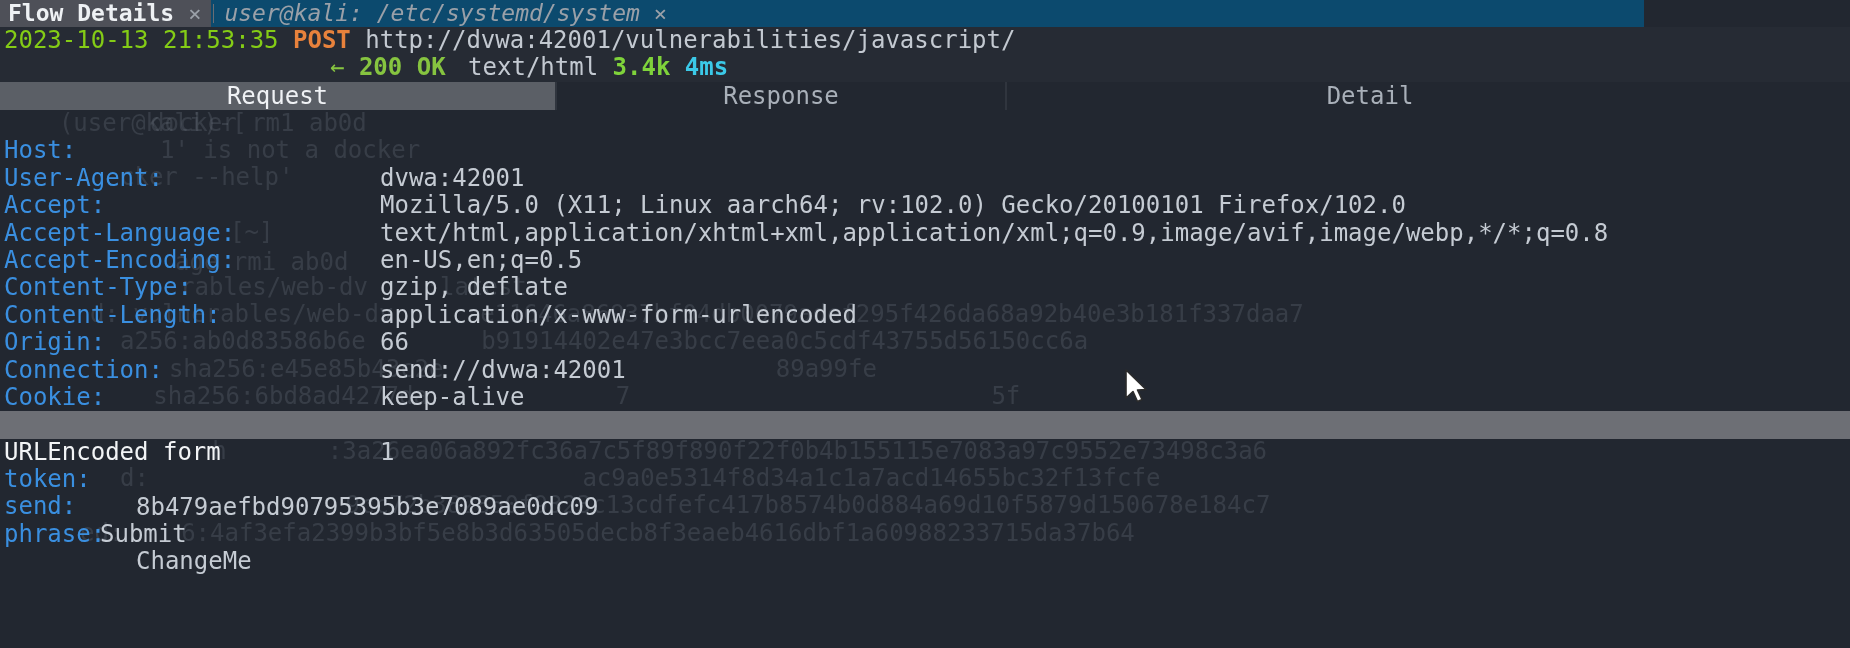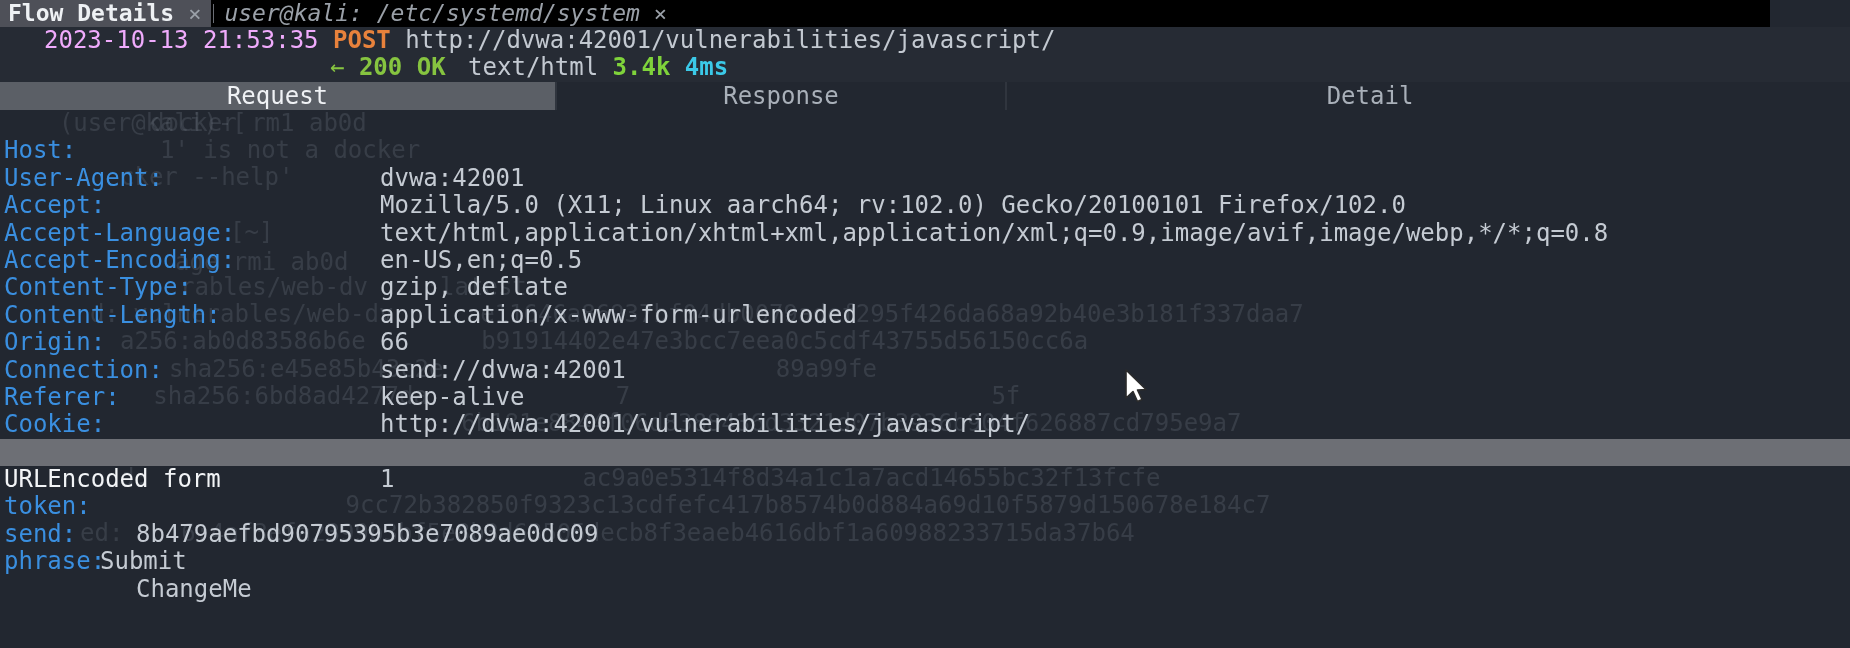--- a/index.html
+++ b/index.html
@@ -39,23 +39,23 @@
     font-family: "DejaVu Sans Mono", "Liberation Mono", monospace;
     font-size: 24px;
     color: #6f7782;
     opacity: 0.28;
   }
 
   
   .titlebar {
     position: absolute;
     top: 0; left: 0;
-    width: 1770px;
+    width: 1644px;
     height: 27px;
-    background: #000000;
+    background: #0c4a6e;
     z-index: 2;
     display: flex;
     align-items: center;
   }
   .win-tab {
     height: 27px;
     display: flex;
     align-items: center;
     padding: 0 10px 0 8px;
     white-space: pre;
@@ -93,21 +93,21 @@
     z-index: 1;
     background: #262b34;
   }
   .flow-line {
     white-space: pre;
     height: 27.4px;
     line-height: 27.4px;
     padding-left: 4px;
     color: #b6bcc4;
   }
-  .c-ts     { color: #f0abfc; margin-left: 40px; }
+  .c-ts     { color: #84cc16; }
   .c-method { color: #e8823c; font-weight: bold; }
   .c-url    { color: #c3c9d1; }
   .c-arrow  { color: #86c440; }
   .c-code   { color: #86c440; font-weight: bold; }
   .c-ctype  { color: #c3c9d1; margin-left: 8px; }
   .c-size   { color: #7fd33b; font-weight: bold; }
   .c-time   { color: #3bc9e8; font-weight: bold; }
 
   
   .tabbar {
@@ -279,24 +279,20 @@
     </div>
     <div class="hrow">
       <span class="hkey">Origin:</span>
       <span class="hval">send://dvwa:42001</span>
     </div>
     <div class="hrow">
       <span class="hkey">Connection:</span>
       <span class="hval">keep-alive</span>
     </div>
     <div class="hrow">
-      <span class="hkey">Referer:</span>
-      <span class="hval">http://dvwa:42001/vulnerabilities/javascript/</span>
-    </div>
-    <div class="hrow">
       <span class="hkey">Cookie:</span>
       <span class="hval">security=low; PHPSESSID=2f9ns201h6qpnu1uj2nsn0qmna</span>
     </div>
     <div class="hrow">
       <span class="hkey">Upgrade-Insecure-Requests:</span>
       <span class="hval">1</span>
     </div>
 
     <div class="section-row">
       <span class="sect-label">URLEncoded form</span>

